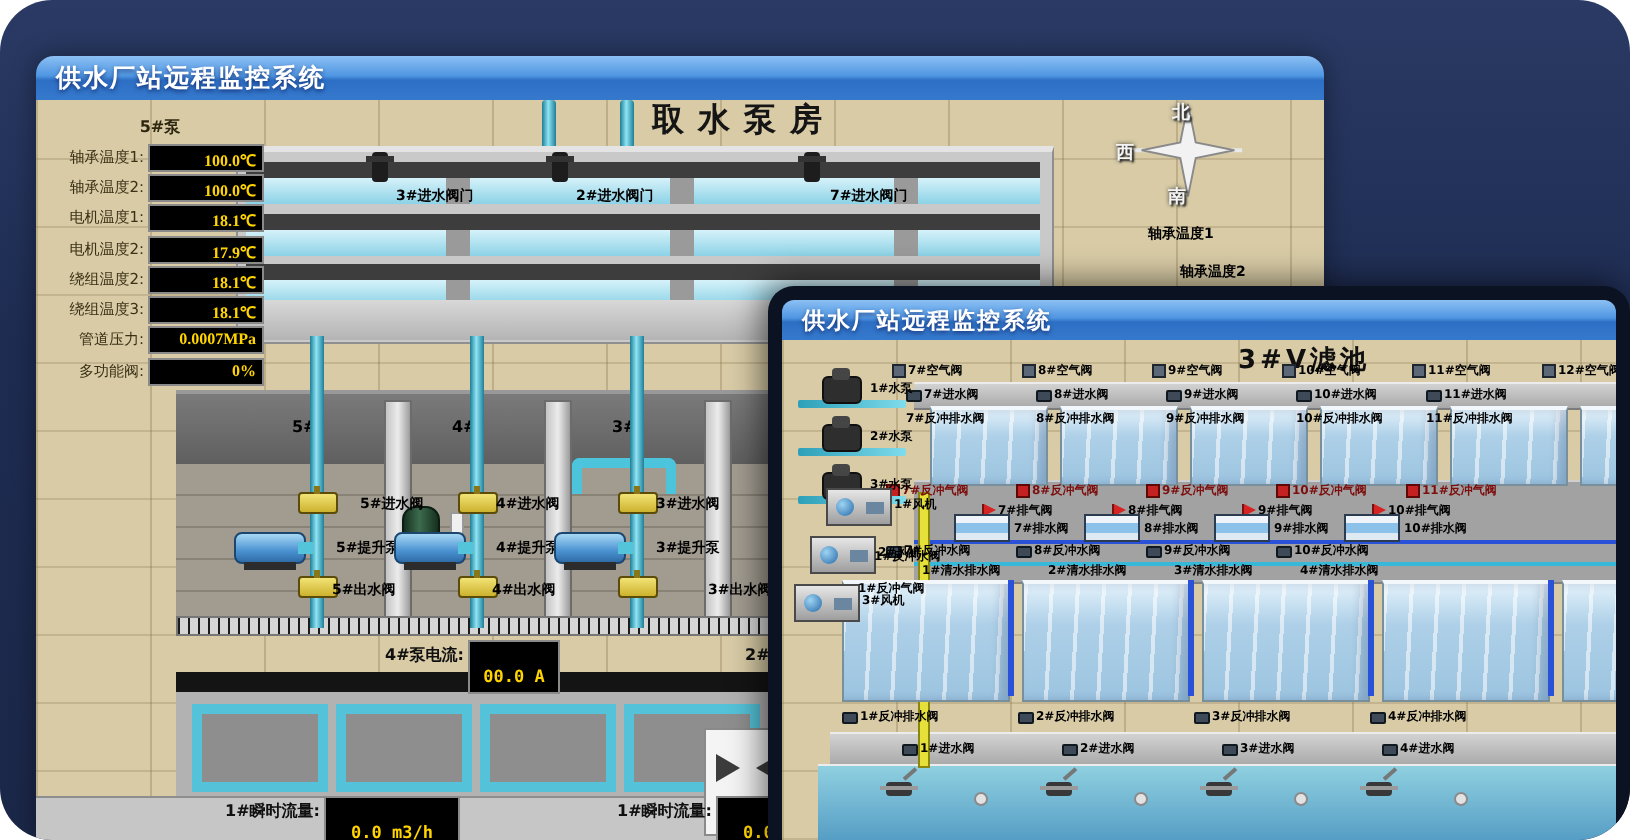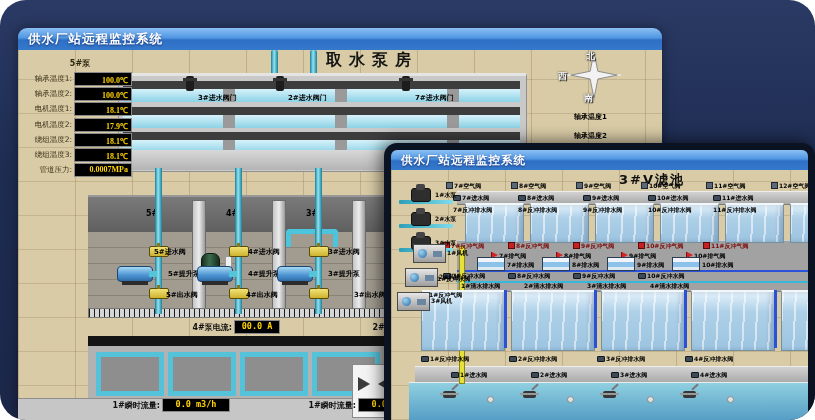--- a/index.html
+++ b/index.html
@@ -32,21 +32,21 @@
   .ivalve{position:absolute;width:8px;height:15px;background:#1d1d1d;border-radius:2px;}
   .ivalve::before{content:'';position:absolute;left:-3px;top:2px;width:14px;height:3px;background:#333;}
   .slabel{position:absolute;font-size:7px;font-weight:bold;color:#000;white-space:nowrap;line-height:1;}
   .panel{position:absolute;left:10px;top:8px;width:104px;}
   .ph{text-align:center;font-size:8px;font-weight:bold;color:#2e2710;margin-bottom:2px;}
   .prow{display:flex;align-items:center;height:15.3px;}
   .plab{width:44px;font-size:7.5px;color:#3a3116;text-align:right;white-space:nowrap;}
   .pled,.led{background:#000;color:#ffd400;font-family:"DejaVu Sans Mono",monospace;font-weight:bold;
         border:1px solid #8a8a8a;box-shadow:inset 0 0 3px #000;}
   .pled{flex:1;height:11px;margin-left:2px;font-size:8px;text-align:right;padding:1px 3px 0 0;font-family:Liberation Serif, serif;}
-  .led{position:absolute;height:12px;font-size:8.5px;text-align:center;padding-top:0;}
+  .led{position:absolute;height:12px;font-size:8.5px;text-align:center;padding-top:13px;}
   .compass{position:absolute;left:546px;top:0;width:60px;height:58px;}
   .cl{position:absolute;font-size:9px;font-weight:bold;color:#f4f4f4;text-shadow:0 0 2px #333,1px 1px 1px #222;}
   .hallwall{position:absolute;left:70px;top:145px;width:574px;height:37px;
         background:linear-gradient(180deg,#7a7a7a,#5e5e5e);border-top:2px solid #999;}
   .hallfloor{position:absolute;left:70px;top:182px;width:574px;height:80px;background:#a29c90;
         background-image:repeating-linear-gradient(0deg,rgba(60,55,45,.25) 0 1px,transparent 1px 16px);}
   .pillar{position:absolute;top:150px;width:12px;height:112px;background:linear-gradient(90deg,#c4c4c4,#ececec 50%,#9c9c9c);border:1px solid #6c6c6c;}
   .vpipe{position:absolute;width:7px;background:linear-gradient(90deg,#1d7e96,#8fe4f4 45%,#1d7e96);}
   .valve-y{position:absolute;width:18px;height:9px;background:linear-gradient(#f2e376,#cdb22e);
         border:1px solid #5c4c0a;border-radius:2px;}
@@ -165,20 +165,24 @@
               <div class="pled">18.1℃</div>
             </div>
             <div class="prow">
               <div class="plab">绕组温度3:</div>
               <div class="pled">18.1℃</div>
             </div>
             <div class="prow">
               <div class="plab">管道压力:</div>
               <div class="pled">0.0007MPa</div>
             </div>
+            <div class="prow">
+              <div class="plab">多功能阀:</div>
+              <div class="pled">0%</div>
+            </div>
           </div>
       </div>
 
       <svg class="compass" viewBox="0 0 60 60">
         <line x1="2" y1="26" x2="58" y2="26" stroke="#e8e8e8" stroke-width="2"></line>
         <path d="M30 2 L34 22 L54 26 L34 30 L30 50 L26 30 L6 26 L26 22 Z" fill="#f2f2f2" stroke="#8a8a8a" stroke-width="1"></path>
       </svg>
       <div class="cl" style="left:568px;top:0">北</div>
       <div class="cl" style="left:540px;top:20px">西</div>
       <div class="cl" style="left:566px;top:42px">南</div>
@@ -206,28 +210,28 @@
           <span class="bt2"></span>
           <div class="bar"></div>
       </div>
     <div class="ivalve" style="left: 168px; top: 26px;"></div>
         <div class="slabel" style="left: 180px; top: 45px;">3#进水阀门</div>
         <div class="ivalve" style="left: 258px; top: 26px;"></div>
         <div class="slabel" style="left: 270px; top: 45px;">2#进水阀门</div>
         <div class="ivalve" style="left: 384px; top: 26px;"></div>
         <div class="slabel" style="left: 397px; top: 45px;">7#进水阀门</div>
         <div class="slabel" style="left: 556px; top: 64px;">轴承温度1</div>
-        <div class="slabel" style="left: 556px; top: 83px;">轴承温度2</div>
+        <div class="slabel" style="left: 572px; top: 83px;">轴承温度2</div>
         <div class="slabel" style="left: 128px; top: 160px; font-size: 8px;">5#</div>
         <div class="slabel" style="left: 208px; top: 160px; font-size: 8px;">4#</div>
         <div class="slabel" style="left: 288px; top: 160px; font-size: 8px;">3#</div>
         <div class="slabel" style="left: 368px; top: 160px; font-size: 8px;">2#</div>
         <div class="vpipe" style="left: 137px; top: 118px; height: 146px;"></div>
         <div class="valve-y" style="left: 131px; top: 196px;"></div>
-        <div class="slabel" style="left: 136px; top: 199px;">5#进水阀</div>
+        <div class="slabel" style="left: 162px; top: 199px;">5#进水阀</div>
         <div class="pump" style="left: 99px; top: 216px;"></div>
         <div style="left: 131px; top: 221px; position: absolute; width: 8px; height: 6px; background: rgb(84, 196, 218);"></div>
         <div class="slabel" style="left: 150px; top: 221px;">5#提升泵</div>
         <div class="valve-y" style="left: 131px; top: 238px;"></div>
         <div class="slabel" style="left: 148px; top: 242px;">5#出水阀</div>
         <div class="vpipe" style="left: 217px; top: 118px; height: 146px;"></div>
         <div class="valve-y" style="left: 211px; top: 196px;"></div>
         <div class="slabel" style="left: 230px; top: 199px;">4#进水阀</div>
         <div class="pump" style="left: 179px; top: 216px;"></div>
         <div style="left: 211px; top: 221px; position: absolute; width: 8px; height: 6px; background: rgb(84, 196, 218);"></div>

